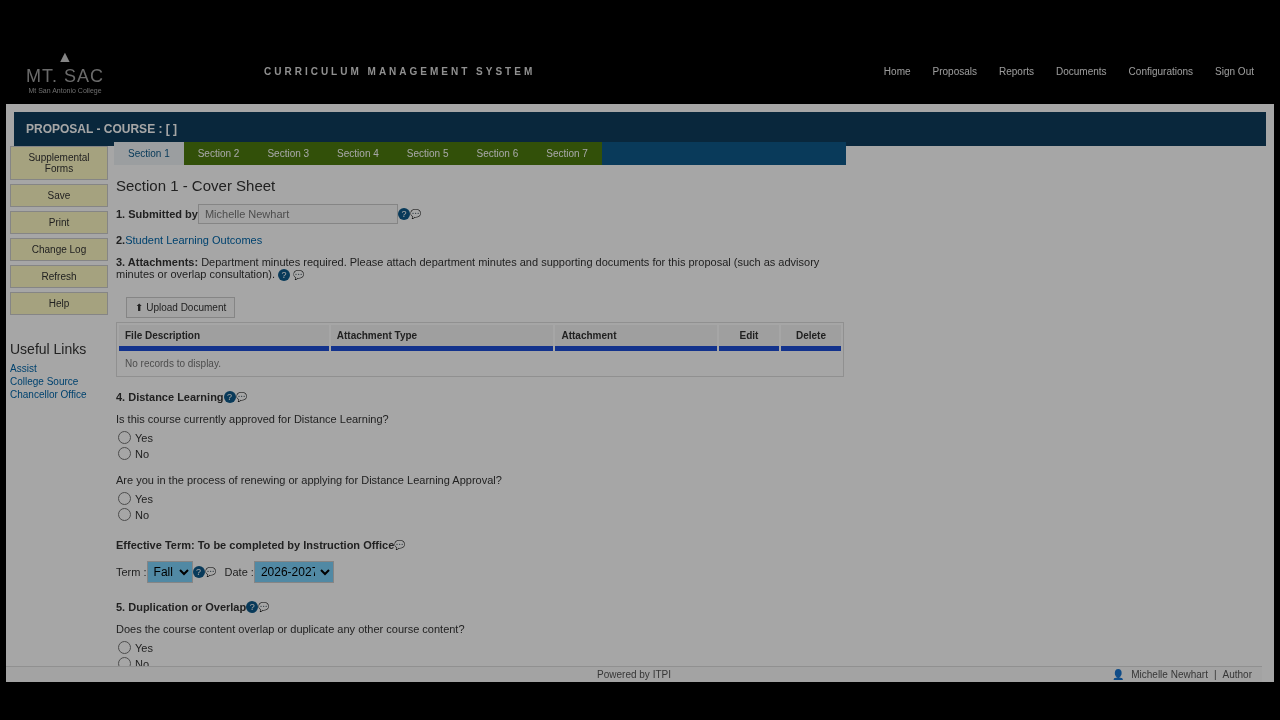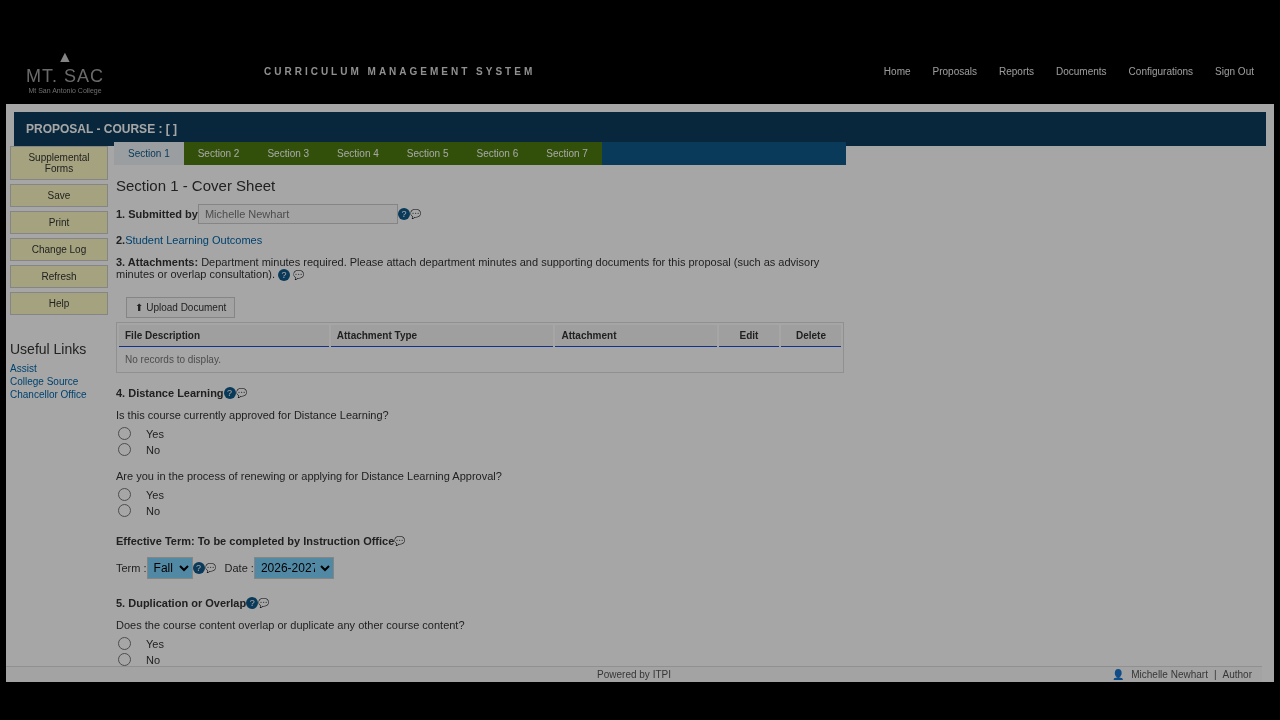--- a/index.html
+++ b/index.html
@@ -28,24 +28,24 @@
   .field-row{margin-bottom:10px;display:flex;align-items:center;flex-wrap:wrap;}
   .field-label{font-weight:bold;font-size:11px}
   .text-input{border:1px solid #ccc;padding:3px 6px;font-size:11px;width:200px;color:#777;background:#fafafa}
   .link-text{color:#0066aa;cursor:pointer}
   .help-icon,.comment-icon{display:inline-block;width:12px;height:12px;border-radius:50%;font-size:9px;text-align:center;line-height:12px;cursor:pointer}
   .help-icon{background:#0e5a8a;color:#fff}
   .comment-icon{color:#0e5a8a}
   .attach-text{font-size:11px;color:#333}
   .upload-btn{display:inline-block;border:1px solid #ccc;padding:4px 8px;font-size:10px;cursor:pointer;margin:6px 0 4px 10px;color:#333;background:#fafafa}
   .table{width:100%;border:1px solid #ddd;font-size:10px;margin-bottom:14px}
-  .table th{background:#f4f4f4;text-align:left;padding:5px 6px;font-weight:bold;color:#333;border-bottom:1px solid #1d4ed8}
+  .table th{background:#f4f4f4;text-align:left;padding:5px 6px;font-weight:bold;color:#333;border-bottom:5px solid #1d4ed8}
   .table td{padding:5px 6px;color:#777}
   .question{font-size:11px;color:#333;margin:6px 0}
-  .radio-row{margin:3px 0 3px 2px;font-size:11px;display:flex;align-items:center;gap:15px}
+  .radio-row{margin:3px 0 3px 2px;font-size:11px;display:flex;align-items:center;gap:4px}
   .radio-row input{margin:0}
   select{border:1px solid #ccc;font-size:12px;padding:2px;background:#7dd3fc}
   .footer{position:absolute;bottom:0;left:0;right:12px;height:16px;background:#fafafa;border-top:1px solid #ddd;display:flex;align-items:center;font-size:10px;color:#555;padding:0 10px}
   .footer-center{position:absolute;left:50%;transform:translateX(-50%)}
   .footer-right{margin-left:auto;display:flex;gap:6px;align-items:center}
   .person-icon{font-size:10px}
 </style>
 </head>
 <body>
 

